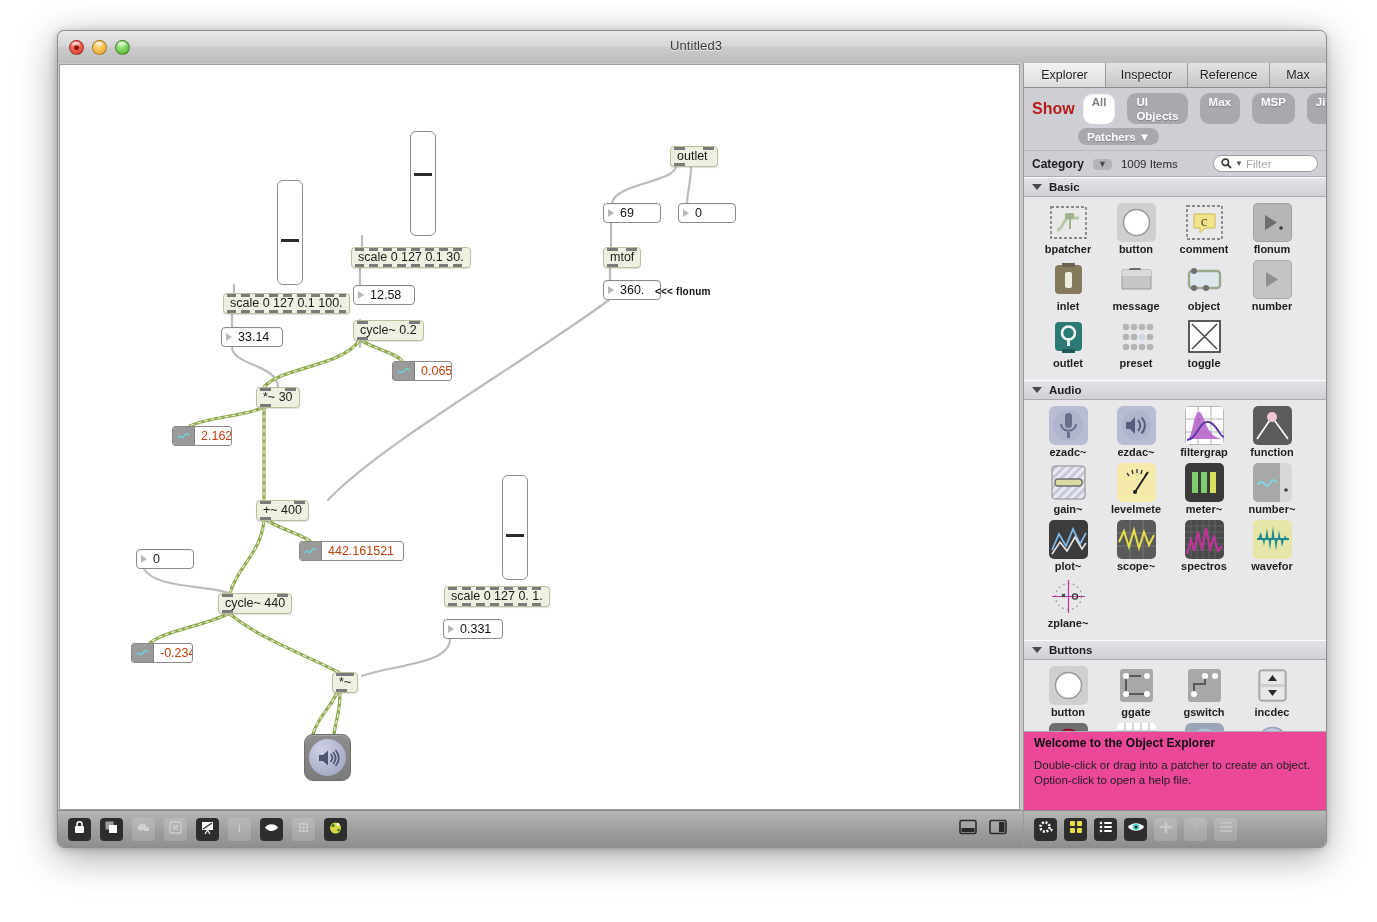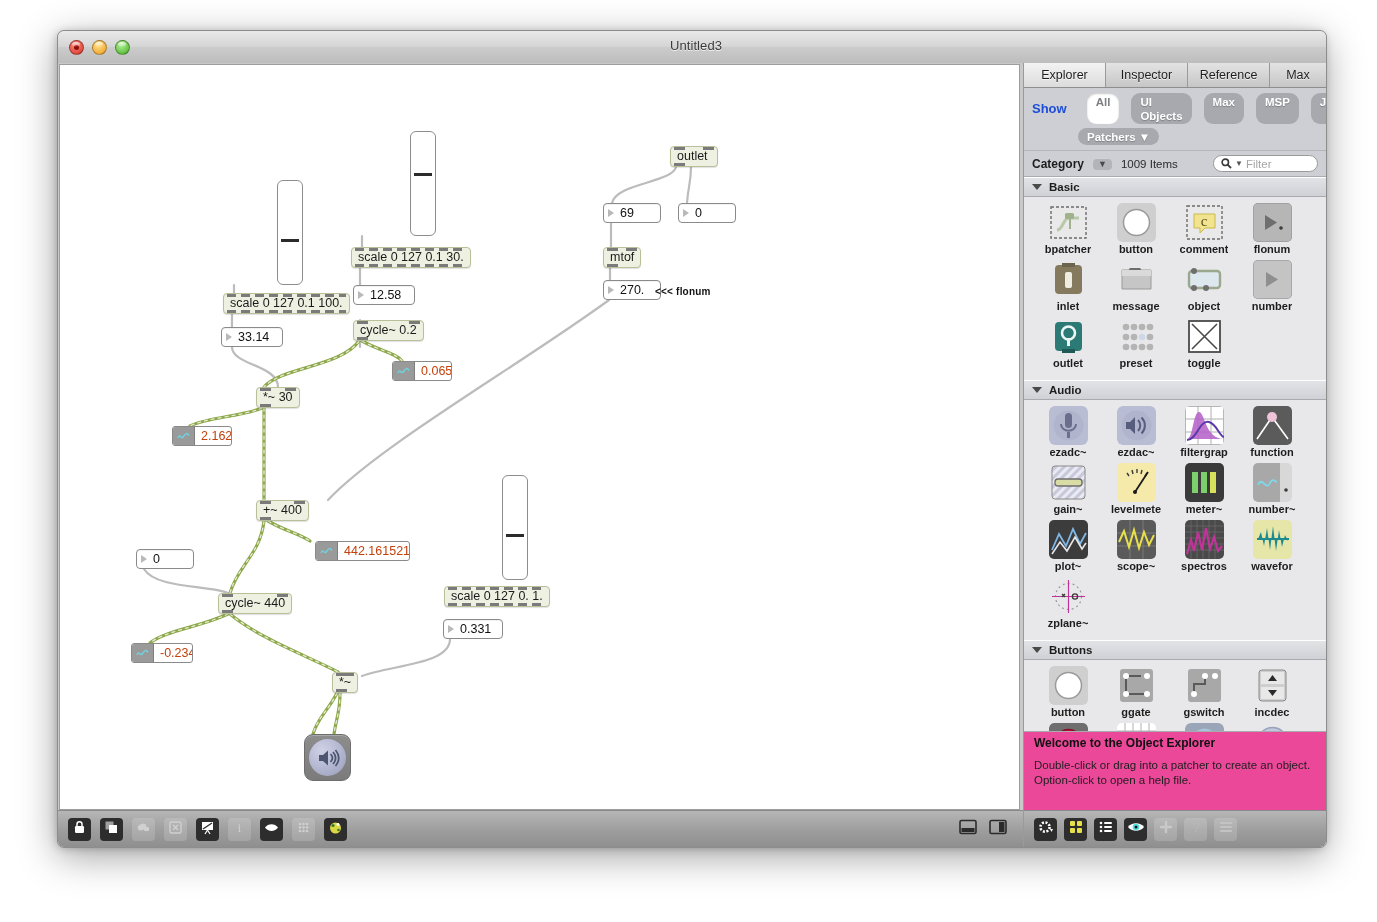--- a/index.html
+++ b/index.html
@@ -160,21 +160,21 @@
   }
   .tab.last{border-right:none;}
   .tab.active{background:linear-gradient(to bottom,#f3f3f3,#dcdcdc);}
   .tab.w-max{flex:0 0 56px;}
 
   .showrow{
     background:#cdcfd4;padding:5px 0 4px 8px;border-bottom:1px solid #b4b6bb;
   }
   .showline{display:flex;align-items:center;gap:6px;margin-bottom:4px;}
   .showline.second{padding-left:46px;margin-bottom:1px;}
-  .showlabel{font-size:13px;font-weight:bold;color:#1d4ed8;margin-right:14px;}
+  .showlabel{font-size:16px;font-weight:bold;color:#b91c1c;margin-right:2px;}
   .pill{
     background:#a7a9ae;color:#ffffff;border-radius:9px;
     font-size:11.5px;font-weight:bold;padding:1.5px 9px;line-height:14px;
     text-shadow:0 1px 1px rgba(0,0,0,.25);
   }
   .pill.on{background:#ffffff;color:#7d7f84;text-shadow:none;
     box-shadow:inset 0 1px 2px rgba(0,0,0,.22);}
 
   .catrow{
     display:flex;align-items:center;gap:9px;padding:4px 8px;
@@ -345,21 +345,21 @@
               <div class="obj numbox" style="left: 543px; top: 138px; width: 58px;">
                 <span class="tri"></span>
                 <span>69</span>
               </div>
               <div class="obj numbox" style="left: 618px; top: 138px; width: 58px;">
                 <span class="tri"></span>
                 <span>0</span>
               </div>
               <div class="obj numbox" style="left: 543px; top: 215px; width: 58px;">
                 <span class="tri"></span>
-                <span>270.</span>
+                <span>360.</span>
               </div>
               <div class="obj numbox" style="left: 76px; top: 484px; width: 58px;">
                 <span class="tri"></span>
                 <span>0</span>
               </div>
               <div class="obj numsig" style="left: 332px; top: 296px; width: 60px;">
                 <span class="sigtab">
                   <svg width="13" height="9" viewBox="0 0 13 9">
                     <path d="M1 6 C3 0.5, 4.2 8, 6.5 4.5 S10 0.5, 12 3.5" fill="none" stroke="#6fd4e0" stroke-width="1.4"></path>
                   </svg>
@@ -367,21 +367,21 @@
                 <span class="val">0.065</span>
               </div>
               <div class="obj numsig" style="left: 112px; top: 361px; width: 60px;">
                 <span class="sigtab">
                   <svg width="13" height="9" viewBox="0 0 13 9">
                     <path d="M1 6 C3 0.5, 4.2 8, 6.5 4.5 S10 0.5, 12 3.5" fill="none" stroke="#6fd4e0" stroke-width="1.4"></path>
                   </svg>
                 </span>
                 <span class="val">2.162</span>
               </div>
-              <div class="obj numsig" style="left: 255px; top: 476px; width: 95px;">
+              <div class="obj numsig" style="left: 239px; top: 476px; width: 105px;">
                 <span class="sigtab">
                   <svg width="13" height="9" viewBox="0 0 13 9">
                     <path d="M1 6 C3 0.5, 4.2 8, 6.5 4.5 S10 0.5, 12 3.5" fill="none" stroke="#6fd4e0" stroke-width="1.4"></path>
                   </svg>
                 </span>
                 <span class="val">442.161521</span>
               </div>
               <div class="obj numsig" style="left: 71px; top: 578px; width: 62px;">
                 <span class="sigtab">
                   <svg width="13" height="9" viewBox="0 0 13 9">

